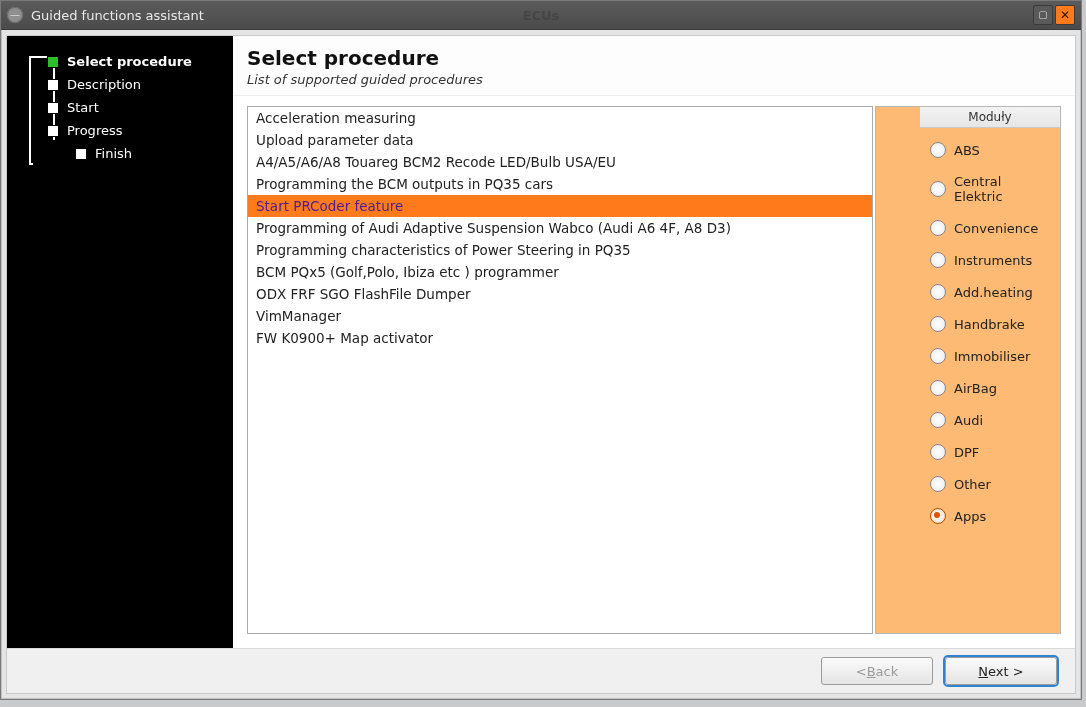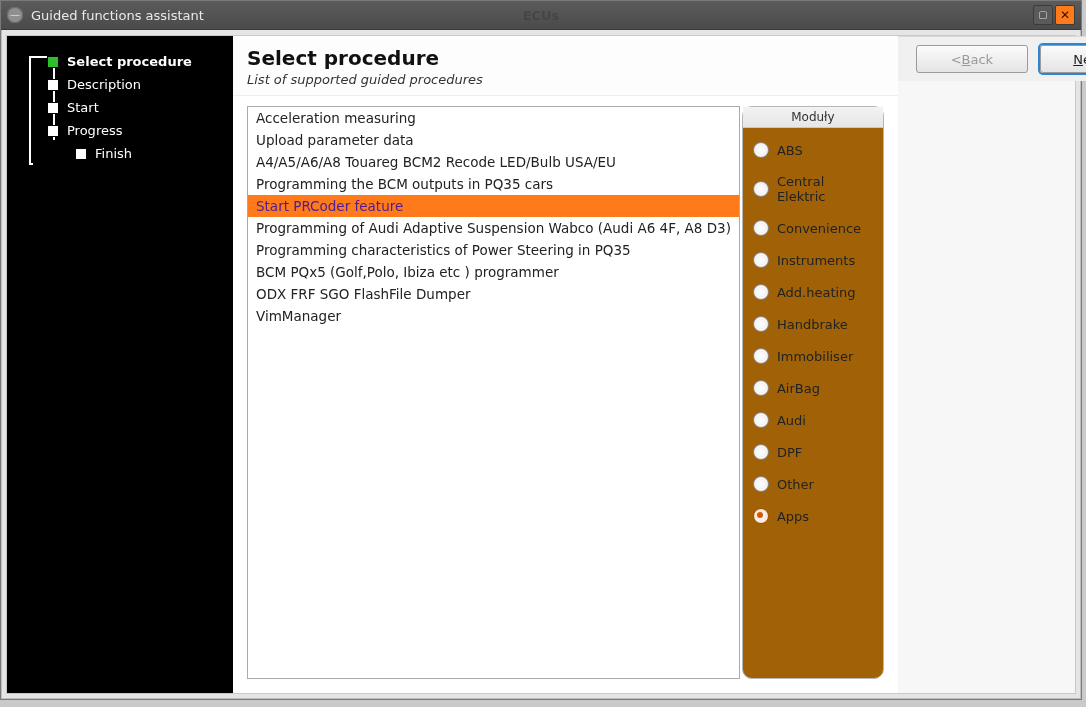--- a/index.html
+++ b/index.html
@@ -68,21 +68,21 @@
     font-size:12px; line-height:1; cursor:default;
     border:1px solid #3b3b3b; border-radius:2px;
     background:#5a5a5a; color:#ddd;
   }
   .winbtn.close { background:#ff7a1a; color:#2a1300; font-weight:bold; }
   .winbtn.max { font-size:10px; }
 
   
   .dialog-body {
     position:absolute; left:5px; right:5px; top:34px; bottom:5px;
-    display:flex; 
+    display:flex; flex-direction:column;
     background:#f7f7f7;
     border:1px solid #c9c9c9;
   }
   .dialog-main {
     flex:1; display:flex; min-height:0;
   }
 
   
   .steps {
     width:226px; background:var(--black);
@@ -151,22 +151,23 @@
   }
   .proc-list li.selected {
     background:var(--orange);
     color:#4c1d95;
   }
 
   
   .modules-box {
     width:140px;
     border:1px solid #b7b7b7;
-    background:#a16207;
-    border-radius:10px;
+    background:#fdba74;
+    border-radius:0;
+    padding-left:44px;
   }
   .modules-box .legend {
     height:20px; line-height:20px;
     text-align:center;
     font-size:12px; color:#333;
     background:linear-gradient(#f3f3f3,#e6e6e6);
     border-bottom:1px solid #c9c9c9;
   }
   .modules-box ul { list-style:none; margin:0; padding:6px 6px; }
   .modules-box li {
@@ -263,20 +264,21 @@
                 <li>Acceleration measuring</li>
                 <li>Upload parameter data</li>
                 <li>A4/A5/A6/A8 Touareg BCM2 Recode LED/Bulb USA/EU</li>
                 <li>Programming the BCM outputs in PQ35 cars</li>
                 <li class="selected">Start PRCoder feature</li>
                 <li>Programming of Audi Adaptive Suspension Wabco (Audi A6 4F, A8 D3)</li>
                 <li>Programming characteristics of Power Steering in PQ35</li>
                 <li>BCM PQx5 (Golf,Polo, Ibiza etc ) programmer</li>
                 <li>ODX FRF SGO FlashFile Dumper</li>
                 <li>VimManager</li>
+                <li>FW K0900+ Map activator</li>
               </ul>
           </div>
 
           <div class="modules-box">
             <div class="legend">Moduły</div>
             <ul id="mod-ul">
                 <li>
                   <span class="radio"></span>
                   <span>ABS</span>
                 </li>

